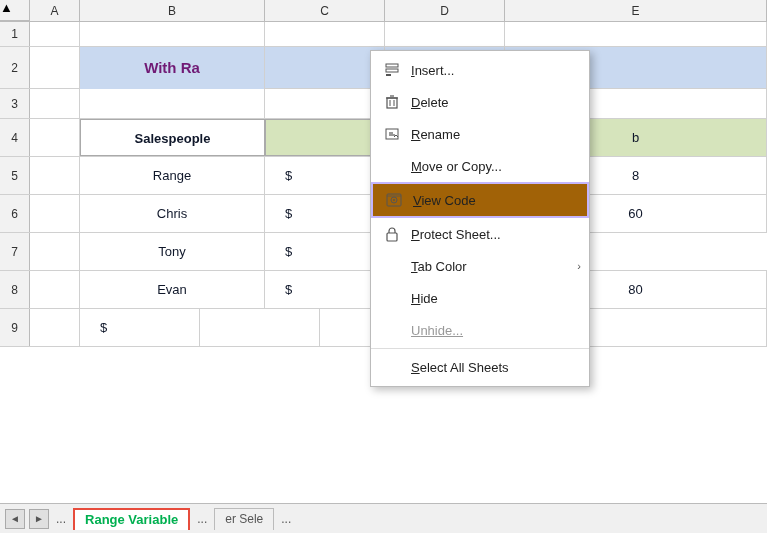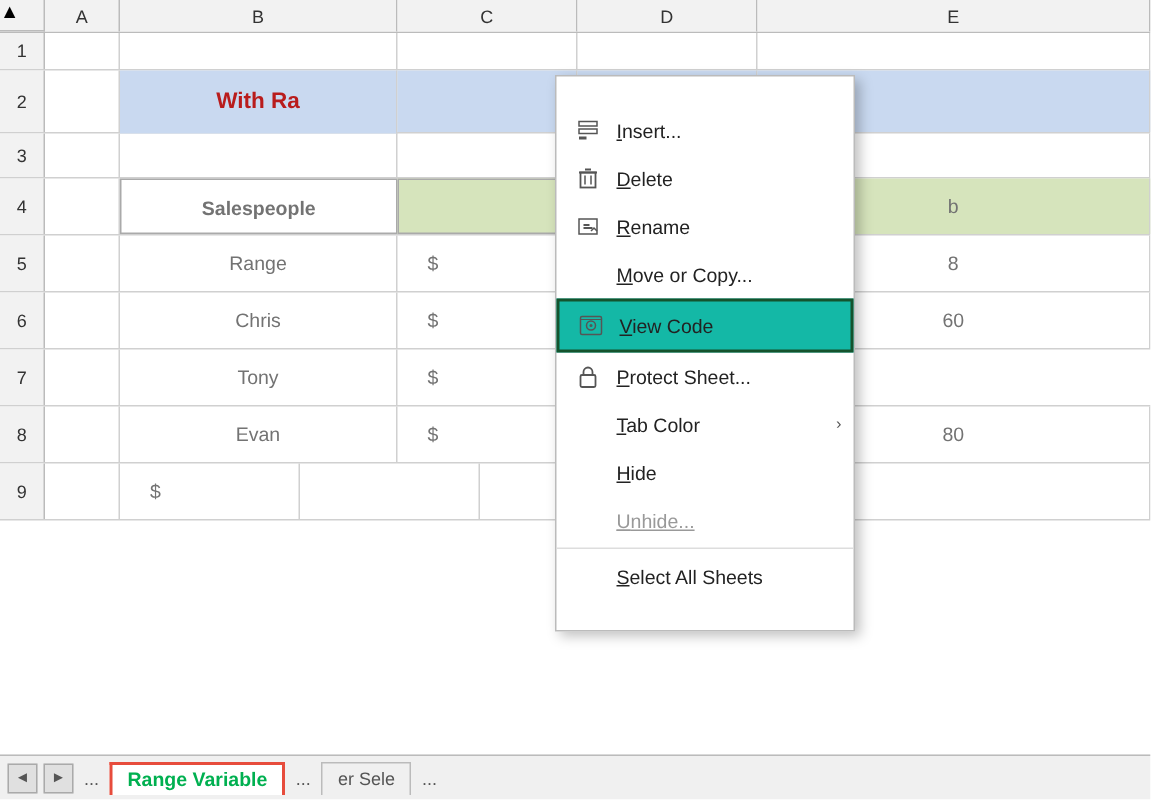--- a/index.html
+++ b/index.html
@@ -70,21 +70,21 @@
       line-height: 40px;
       font-size: 12px;
       color: #333;
     }
     .cell {
       width: 185px;
       min-width: 185px;
       border-right: 1px solid #d0d0d0;
       line-height: 40px;
       text-align: center;
-      color: #737373;
+      color: #0f172a;
       font-size: 13px;
     }
     .cell.cell-c {
       width: 120px; min-width: 120px;
     }
     .cell.cell-d {
       width: 120px; min-width: 120px;
     }
     .cell.cell-e {
       flex: 1;
@@ -169,39 +169,39 @@
       font-size: 12px;
       color: #555;
       padding: 0 3px;
     }
 
     
     .context-menu {
       position: absolute;
       top: 50px;
       left: 370px;
-      width: 200px;
+      width: 220px;
       background: #fff;
       border: 1px solid #bbb;
       box-shadow: 3px 3px 8px rgba(0,0,0,0.25);
       z-index: 100;
-      padding: 20px 0;
+      padding: 3px 0;
     }
     .menu-item {
       display: flex;
       align-items: center;
       padding: 5px 12px 5px 10px;
       cursor: pointer;
       font-size: 13px;
       color: #222;
       position: relative;
     }
     .menu-item.highlighted {
-      background: #14b8a6;
-      border: 2px solid #14532d;
+      background: #a16207;
+      border: 2px solid #c4b5fd;
     }
     .menu-item.disabled {
       color: #999;
     }
     .menu-icon {
       width: 22px;
       height: 22px;
       margin-right: 8px;
       display: flex;
       align-items: center;
@@ -251,21 +251,21 @@
     <div class="cell" style="width:50px;min-width:50px;"></div>
     <div class="cell"></div>
     <div class="cell cell-c"></div>
     <div class="cell cell-d"></div>
     <div class="cell cell-e"></div>
   </div>
 
   <div class="row row-2">
     <div class="row-header">2</div>
     <div class="cell" style="width:50px;min-width:50px;"></div>
-    <div class="cell cell-b row-2" style="background:#c9d9f0;font-weight:bold;font-size:15px;color:#b91c1c;">With Ra</div>
+    <div class="cell cell-b row-2" style="background:#c9d9f0;font-weight:bold;font-size:15px;color:#701a75;">With Ra</div>
     <div class="cell cell-c" style="background:#c9d9f0;"></div>
     <div class="cell cell-d" style="background:#c9d9f0;"></div>
     <div class="cell cell-e" style="background:#c9d9f0;"></div>
   </div>
 
   <div class="row row-3">
     <div class="row-header">3</div>
     <div class="cell" style="width:50px;min-width:50px;"></div>
     <div class="cell"></div>
     <div class="cell cell-c"></div>

